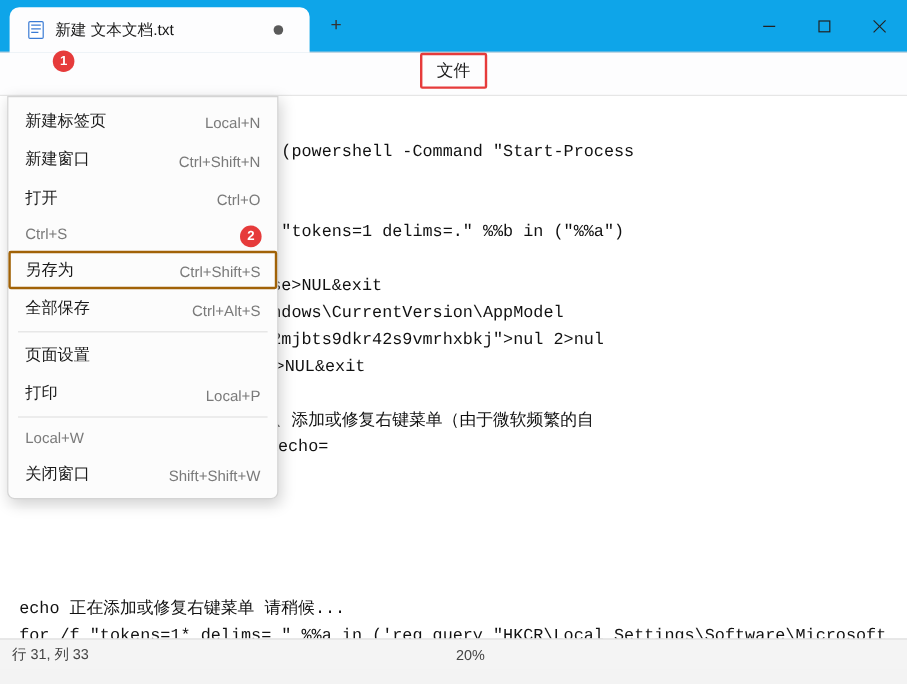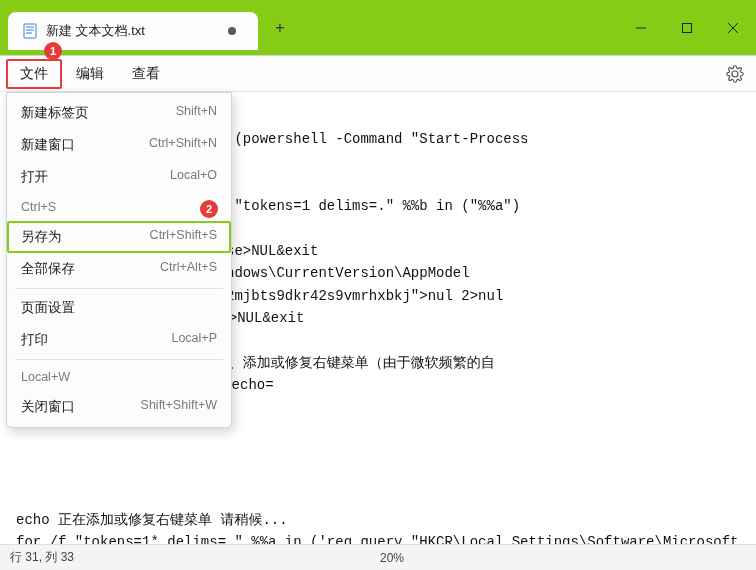--- a/index.html
+++ b/index.html
@@ -8,22 +8,22 @@
     font-size: 13px;
     background: #f3f3f3;
     width: 756px;
     height: 570px;
     overflow: hidden;
     position: relative;
   }
   .titlebar {
     display: flex;
     align-items: center;
-    height: 56px;
-    background: #84cc16;
+    height: 44px;
+    background: #0ea5e9;
     border-bottom: 1px solid #d0d5db;
   }
   .tab {
     display: flex;
     align-items: center;
     gap: 8px;
     background: #fdfdfe;
     border-radius: 8px 8px 0 0;
     padding: 8px 14px;
     margin-left: 8px;
@@ -61,20 +61,21 @@
     color: #222;
     cursor: pointer;
   }
   .menubar {
     display: flex;
     align-items: center;
     height: 36px;
     background: #fdfdfe;
     padding: 0 6px;
     border-bottom: 1px solid #e6e6e6;
+    flex-direction: column;
   }
   .menu-item {
     padding: 6px 14px;
     font-size: 14px;
     color: #1a1a1a;
     cursor: pointer;
     border-radius: 3px;
   }
   .menu-item.active {
     border: 2px solid #e63b3b;
@@ -112,55 +113,55 @@
     width: 226px;
     background: #fcfcfc;
     border: 1px solid #d4d4d4;
     box-shadow: 2px 4px 12px rgba(0,0,0,0.18);
     border-radius: 0 0 6px 6px;
     padding: 4px 0;
     z-index: 10;
   }
   .dd-item {
     display: flex;
-    align-items: flex-start;
+    align-items: flex-end;
     padding: 7px 14px;
     font-size: 13.5px;
     color: #1a1a1a;
     cursor: pointer;
     gap: 36px;
   }
   .dd-label { flex: 1; }
   .dd-shortcut { color: #7a7a7a; font-size: 12.5px; }
   .dd-sep {
     height: 1px;
     background: #e2e2e2;
     margin: 3px 8px;
   }
   .dd-item.highlight {
-    border: 2px solid #84cc16;
+    border: 2px solid #a16207;
     border-radius: 2px;
     padding: 5px 12px;
   }
   .badge {
     position: absolute;
     width: 18px; height: 18px;
     border-radius: 50%;
     background: #e63b3b;
     color: #fff;
     font-size: 11px;
     font-weight: bold;
     display: flex;
     align-items: center;
     justify-content: center;
     z-index: 20;
   }
   .statusbar {
     position: absolute;
-    bottom: 0; left: 0; right: 0;
+    bottom: 12px; left: 0; right: 0;
     height: 26px;
     background: #f4f4f4;
     border-top: 1px solid #dedede;
     display: flex;
     align-items: center;
     font-size: 12px;
     color: #444;
     padding: 0 10px;
   }
   .status-left { flex: 0 0 370px; }
@@ -235,29 +236,29 @@
 
 
 
 
 echo 正在添加或修复右键菜单 请稍候...
 for /f "tokens=1* delims= " %%a in ('reg query "HKCR\Local Settings\Software\Microsoft\Windows\CurrentVersion\AppModel\PackageRepository\Extensions\ProgIDs\AppXcesbfs704v2mjbts9dkr42s9vmrhxbkj"') do set mspaint=%ProgramFiles%\WindowsApps\%%a\PaintApp\mspaint.exe</div>
 
   <div class="dropdown">
     <div class="dd-item">
       <span class="dd-label">新建标签页</span>
-      <span class="dd-shortcut">Shift+N</span>
+      <span class="dd-shortcut">Local+N</span>
     </div>
     <div class="dd-item">
       <span class="dd-label">新建窗口</span>
       <span class="dd-shortcut">Ctrl+Shift+N</span>
     </div>
     <div class="dd-item">
       <span class="dd-label">打开</span>
-      <span class="dd-shortcut">Local+O</span>
+      <span class="dd-shortcut">Ctrl+O</span>
     </div>
     <div class="dd-item" style="position:relative;">
       <span class="dd-shortcut">Ctrl+S</span>
     </div>
     <div class="dd-item highlight">
       <span class="dd-label">另存为</span>
       <span class="dd-shortcut">Ctrl+Shift+S</span>
     </div>
     <div class="dd-item">
       <span class="dd-label">全部保存</span>

